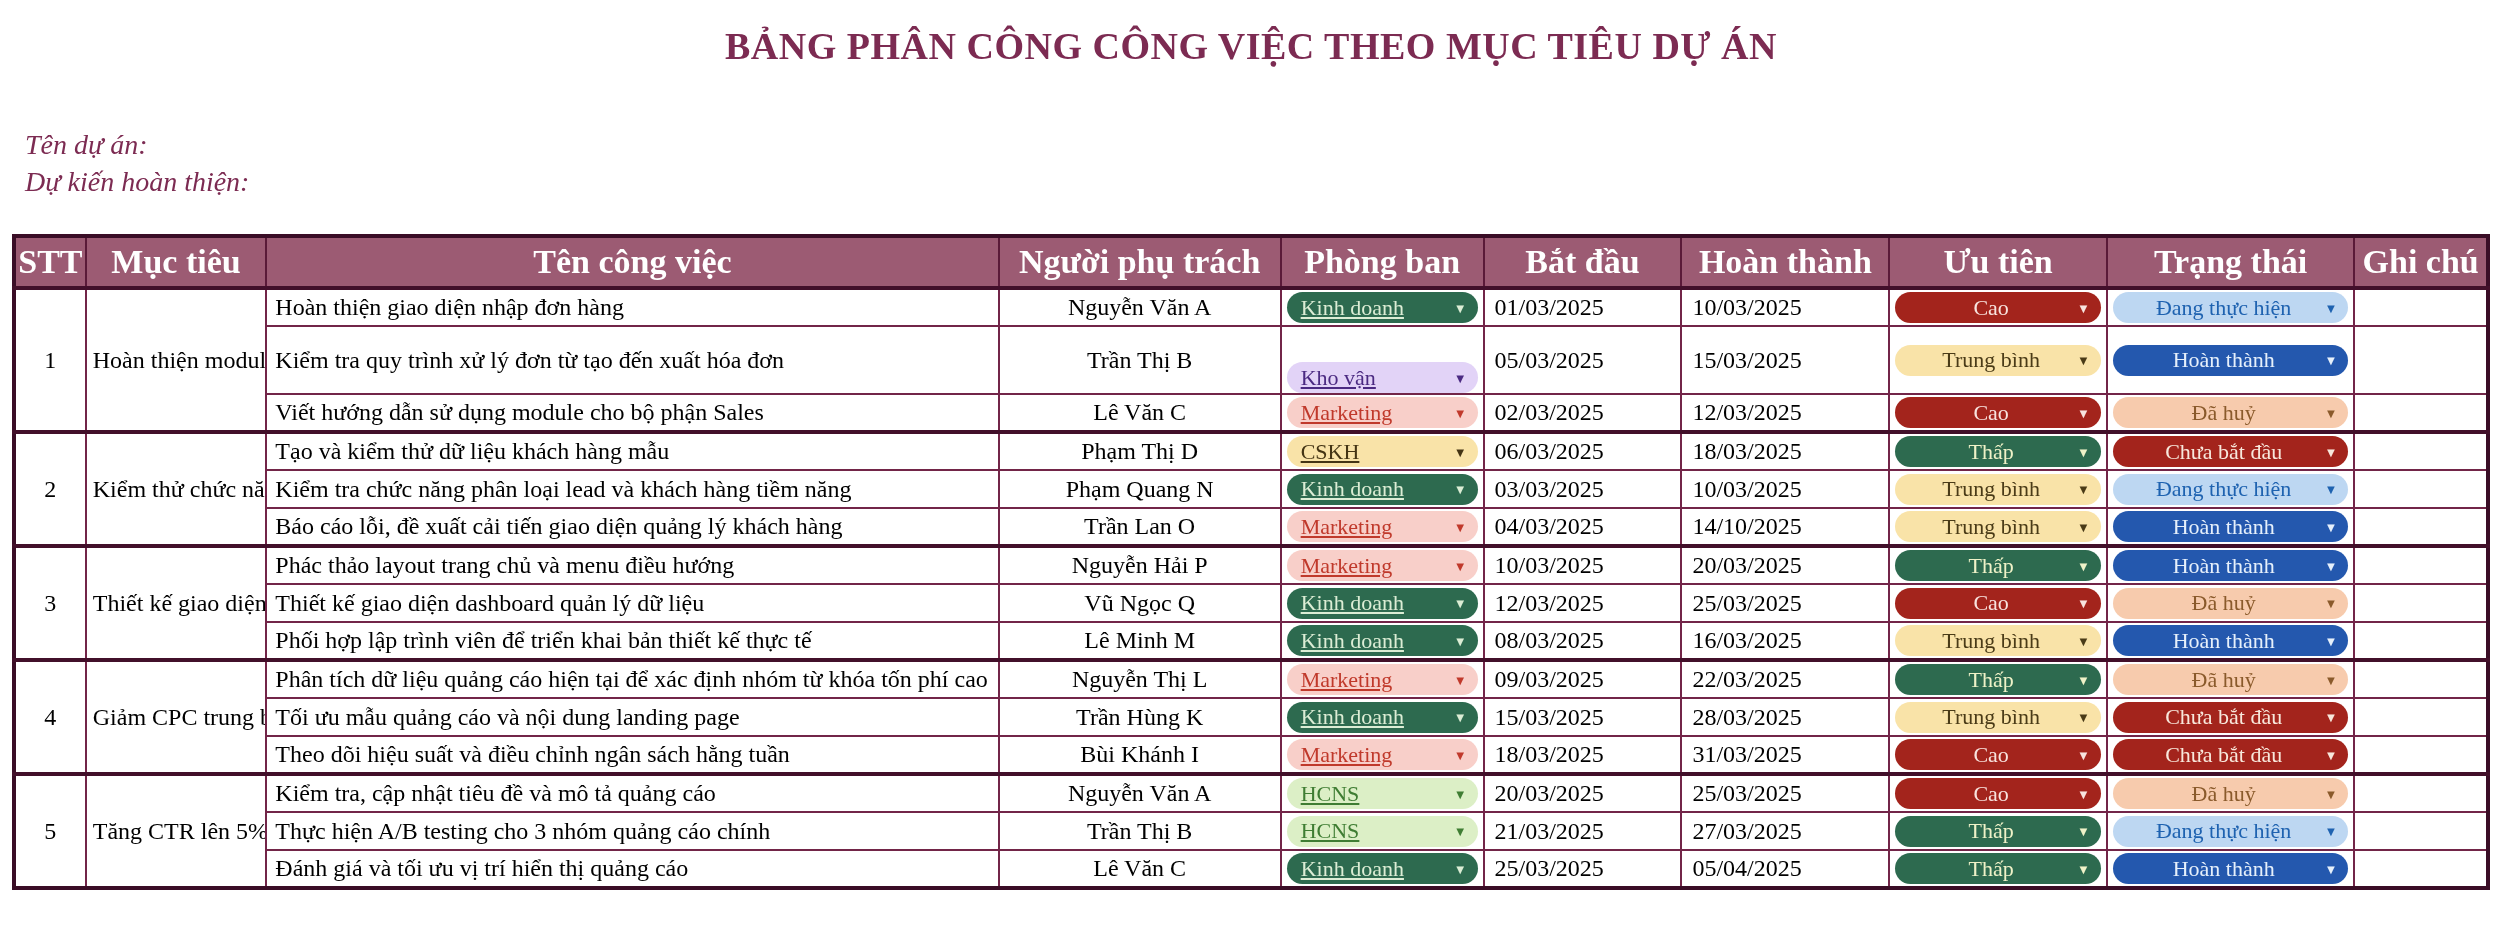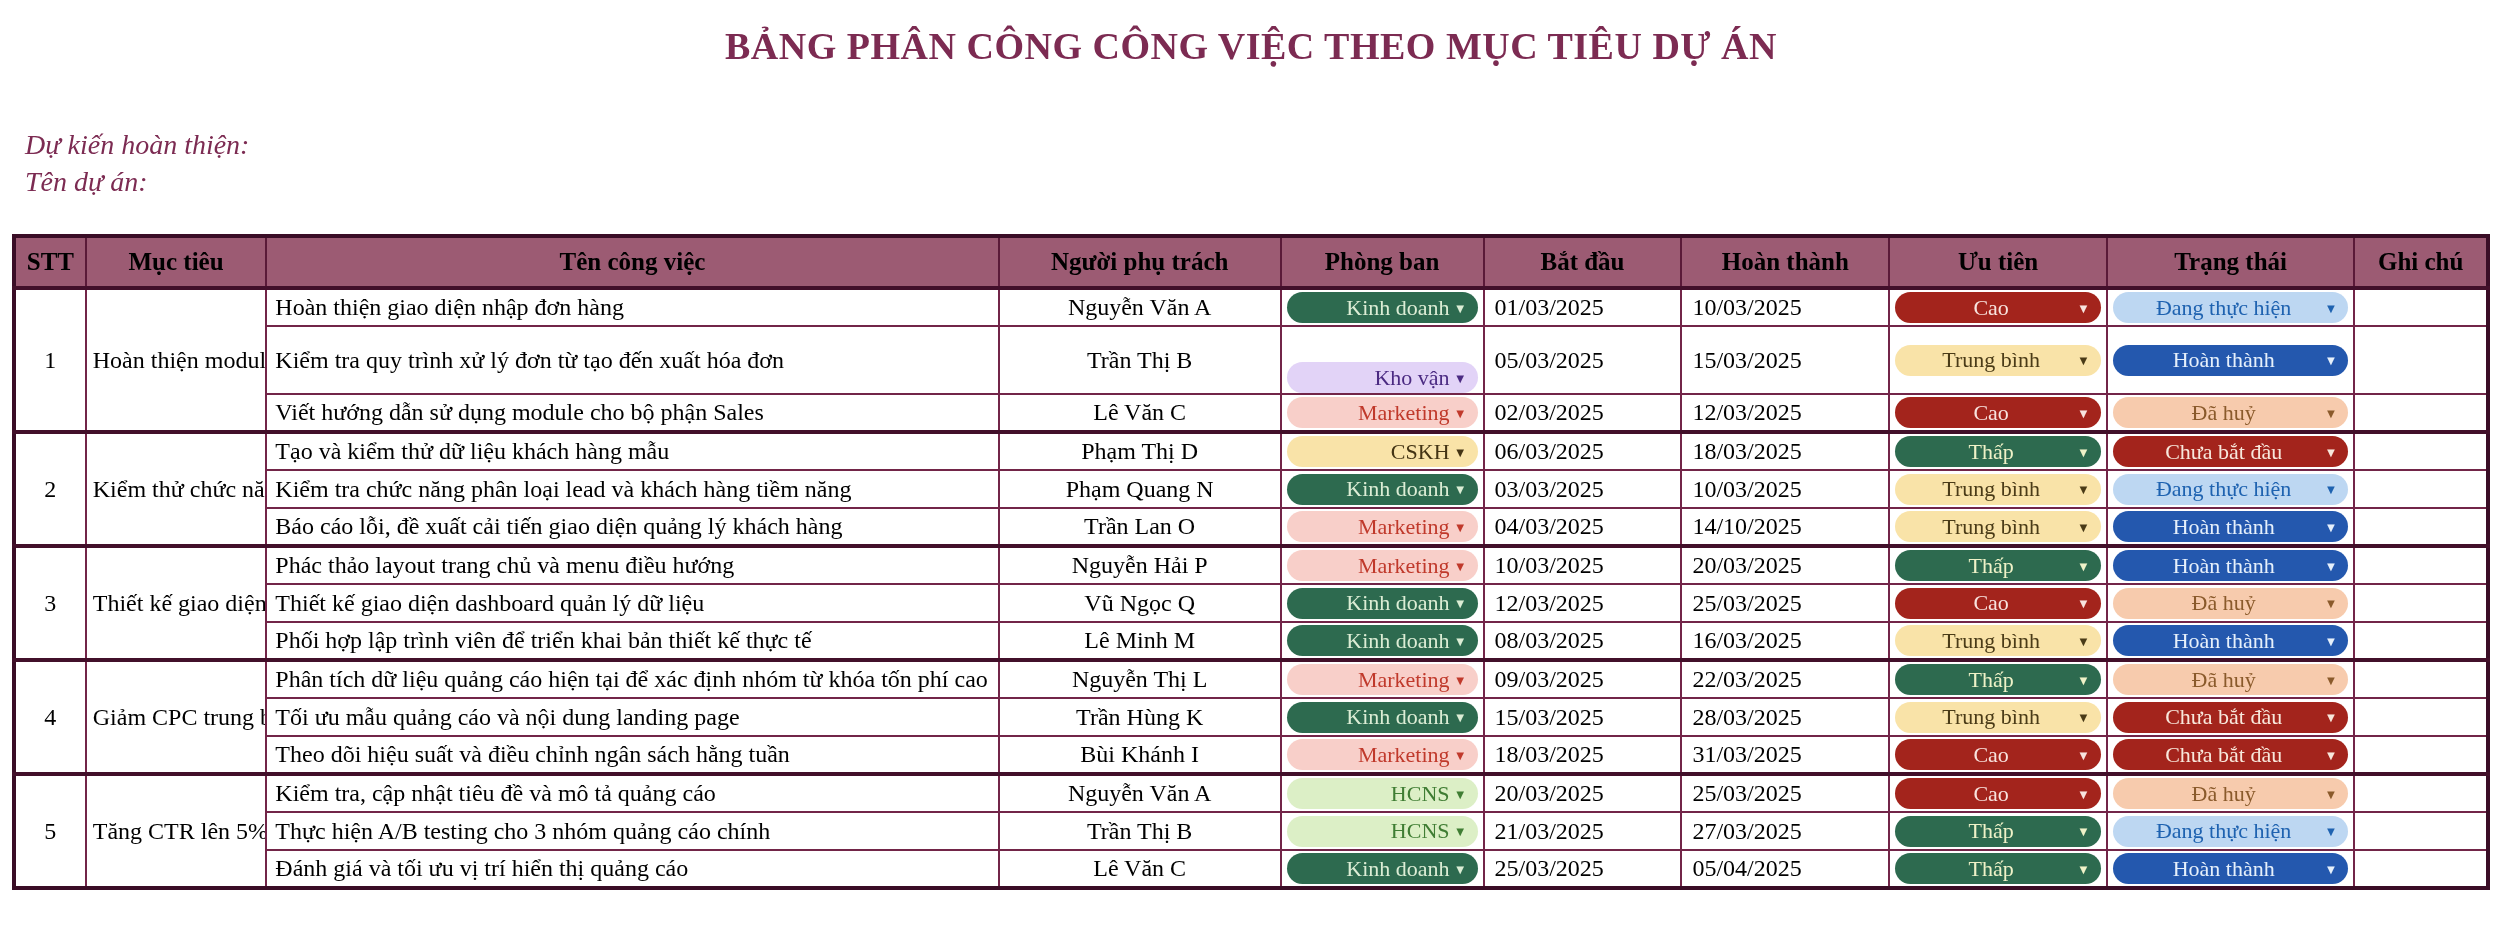--- a/index.html
+++ b/index.html
@@ -26,23 +26,23 @@
   }
   .task-table-wrap { margin: 34px 12px 0 12px; }
   table.task-table {
     width: 100%;
     border-collapse: collapse;
     table-layout: fixed;
     border: 4px solid #3A0D26;
   }
   table.task-table th {
     background: #9C5B73;
-    color: #000000;
+    color: #ffffff;
     font-weight: bold;
-    font-size: 25px;
+    font-size: 34px;
     height: 52px;
     border: 2px solid #5A1A38;
     border-bottom: 3px solid #42102A;
     text-align: center;
     vertical-align: middle;
   }
   table.task-table td {
     border: 2px solid #722548;
     height: 38px;
     font-size: 24px;
@@ -63,39 +63,39 @@
   .pill {
     position: relative;
     display: flex;
     align-items: center;
     height: 31px;
     border-radius: 16px;
     font-size: 22px;
     padding: 0 28px 0 14px;
   }
   .pill .pill-label { flex: 1; line-height: 1; }
-  .pill-center .pill-label { text-align: right; }
+  .pill-center .pill-label { text-align: left; text-decoration: underline; }
   .pill-left .pill-label { text-align: center; }
   .pill .arrow {
     position: absolute;
     right: 11px;
     top: 50%;
     transform: translateY(-50%);
     font-size: 13px;
     line-height: 1;
   }
 </style>
 </head>
 <body>
 
 <div class="page-title">BẢNG PHÂN CÔNG CÔNG VIỆC THEO MỤC TIÊU DỰ ÁN</div>
 
 <div class="project-info">
+  <div>Tên dự án:</div>
   <div>Dự kiến hoàn thiện:</div>
-  <div>Tên dự án:</div>
 </div>
 
 <div class="task-table-wrap">
   <table class="task-table">
     <colgroup>
       <col style="width:2.9%">
         <col style="width:7.3%">
         <col style="width:29.6%">
         <col style="width:11.4%">
       <col style="width:8.2%">

